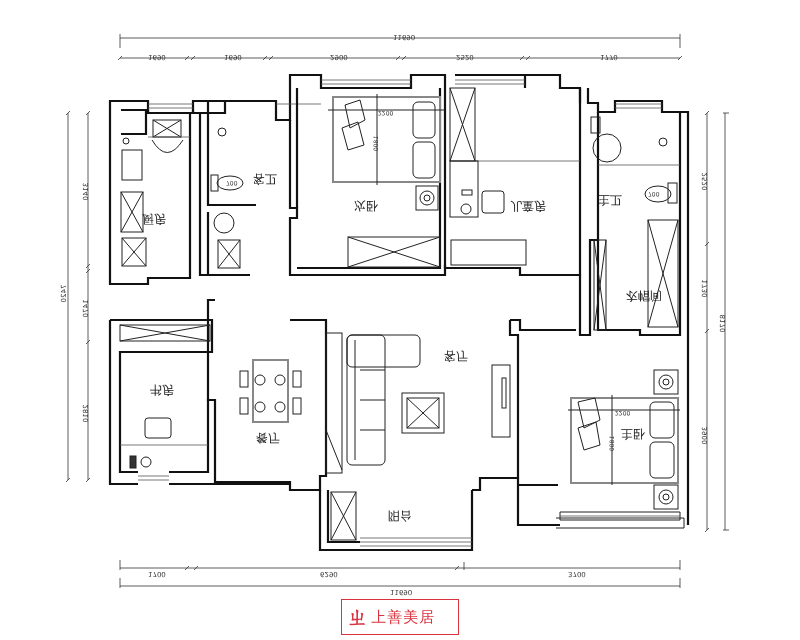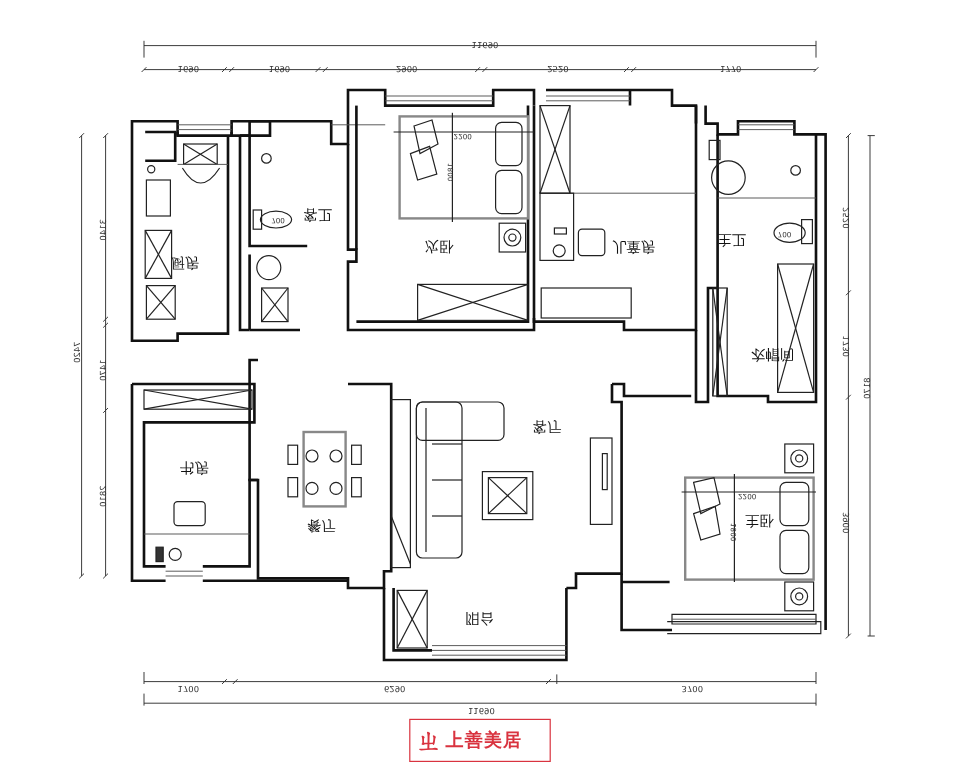--- a/index.html
+++ b/index.html
@@ -16,21 +16,21 @@
   .dimtxt { position: absolute; font-size: 7px; color: #333; transform: scaleY(-1);
             white-space: nowrap; line-height: 1; }
   .dimv { position: absolute; font-size: 7px; color: #333; white-space: nowrap;
           transform: rotate(90deg) scaleY(-1); transform-origin: center; line-height: 1; }
   .small { position: absolute; font-size: 6px; color: #333; transform: scaleY(-1); }
   #logo { position: absolute; left: 341px; top: 599px; width: 118px; height: 36px;
           border: 1px solid #d9333f; box-sizing: border-box; display: flex; align-items: center;
           padding-left: 6px; }
   #logo .mark { color: #d9333f; font-size: 20px; font-weight: bold; margin-right: 3px;
                 font-family: "DejaVu Sans", sans-serif; }
-  #logo .brand { color: #d9333f; font-size: 15px; font-weight: bold; letter-spacing: 1px; }
+  #logo .brand { color: #d9333f; font-size: 15px; font-weight: normal; letter-spacing: 1px; }
 </style>
 </head>
 <body>
 
 <svg id="plan" width="800" height="640" viewBox="0 0 800 640" xmlns="http://www.w3.org/2000/svg">
 
   <g>
 
     <line class="dim" x1="120" y1="38" x2="680" y2="38"></line>
     <line class="dim" x1="120" y1="34" x2="120" y2="48"></line>

